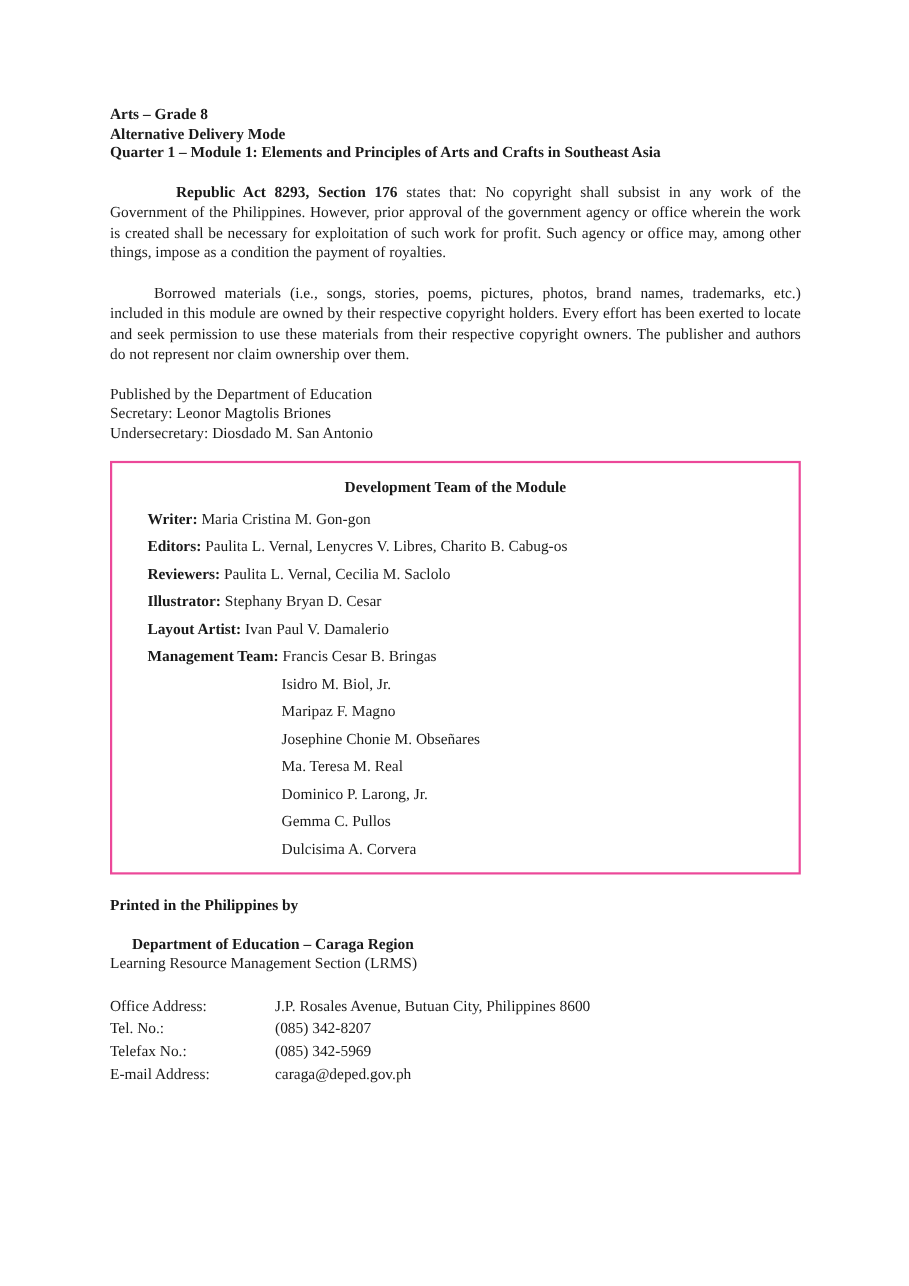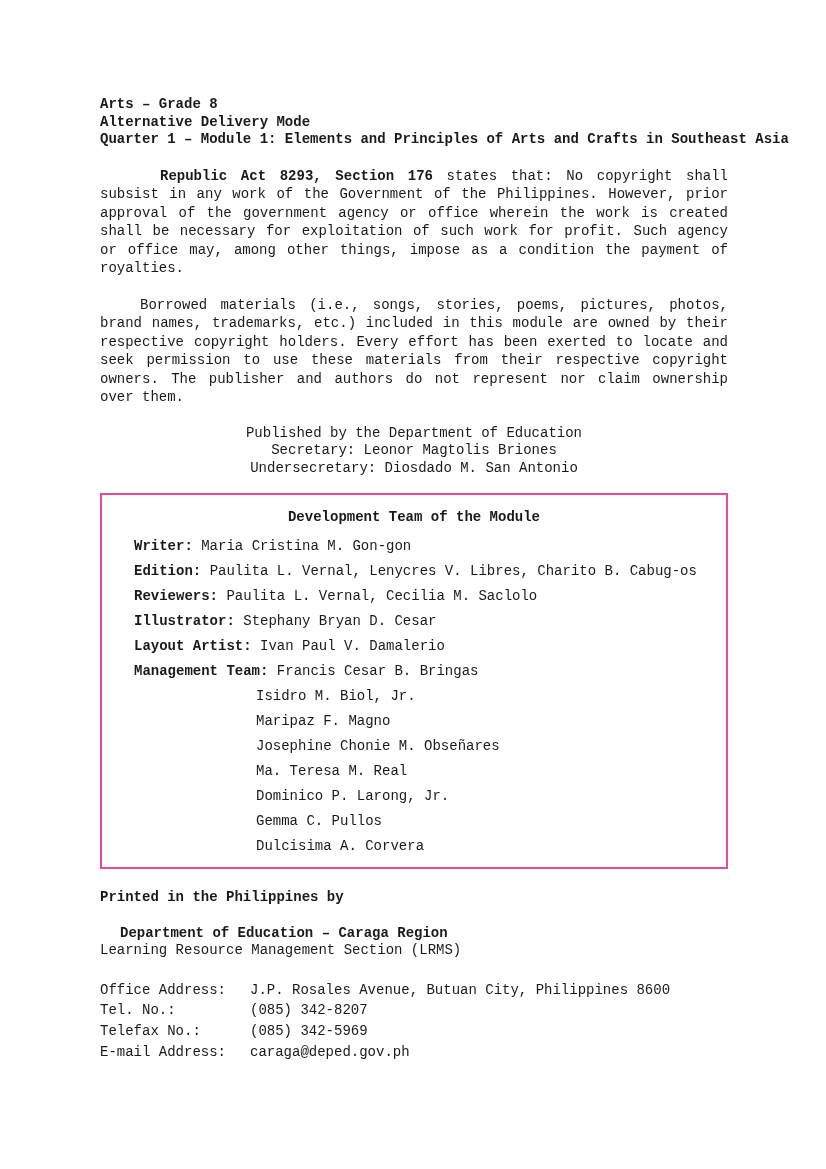--- a/index.html
+++ b/index.html
@@ -7,21 +7,21 @@
     padding: 0;
     background: #ffffff;
   }
   .page {
     position: relative;
     width: 826px;
     height: 1169px;
     box-sizing: border-box;
     padding: 96px 98px 0 100px;
     background: #ffffff;
-    font-family: Liberation Mono, monospace;
+    font-family: Liberation Serif, serif;
     font-size: 14px;
     color: #1a1a1a;
     overflow: hidden;
   }
   .bold { font-weight: bold; padding-left: 20px; }
 
   .header-block {
     font-weight: bold;
     line-height: 17.5px;
   }
@@ -30,21 +30,20 @@
   .para {
     margin: 18px 0 0 0;
     text-align: justify;
     text-indent: 40px;
     line-height: 18.5px;
   }
 
   .publisher-block {
     margin-top: 18px;
     line-height: 17.5px;
-    text-align: center;
   }
 
   .team-box {
     margin-top: 16px;
     border: 2px solid #ec4899;
     padding: 10px 12px 4px 12px;
   }
   .team-box-title {
     text-align: center;
     font-weight: bold;
@@ -97,21 +96,21 @@
   <div class="publisher-block">
     <div>Published by the Department of Education</div>
     <div>Secretary: Leonor Magtolis Briones</div>
     <div>Undersecretary: Diosdado M. San Antonio</div>
   </div>
 
   <div class="team-box">
     <div class="team-box-title">Development Team of the Module</div>
 
     <div class="role-line"><span class="bold">Writer:</span> <span>Maria Cristina M. Gon-gon</span></div>
-    <div class="role-line"><span class="bold">Edition:</span> <span>Paulita L. Vernal, Lenycres V. Libres, Charito B. Cabug-os</span></div>
+    <div class="role-line"><span class="bold">Editors:</span> <span>Paulita L. Vernal, Lenycres V. Libres, Charito B. Cabug-os</span></div>
     <div class="role-line"><span class="bold">Reviewers:</span> <span>Paulita L. Vernal, Cecilia M. Saclolo</span></div>
     <div class="role-line"><span class="bold">Illustrator:</span> <span>Stephany Bryan D. Cesar</span></div>
     <div class="role-line"><span class="bold">Layout Artist:</span> <span>Ivan Paul V. Damalerio</span></div>
     <div class="role-line"><span class="bold">Management Team:</span> <span>Francis Cesar B. Bringas</span></div>
 
     <div class="member-line">Isidro M. Biol, Jr.</div>
     <div class="member-line">Maripaz F. Magno</div>
     <div class="member-line">Josephine Chonie M. Obseñares</div>
     <div class="member-line">Ma. Teresa M. Real</div>
     <div class="member-line">Dominico P. Larong, Jr.</div>

